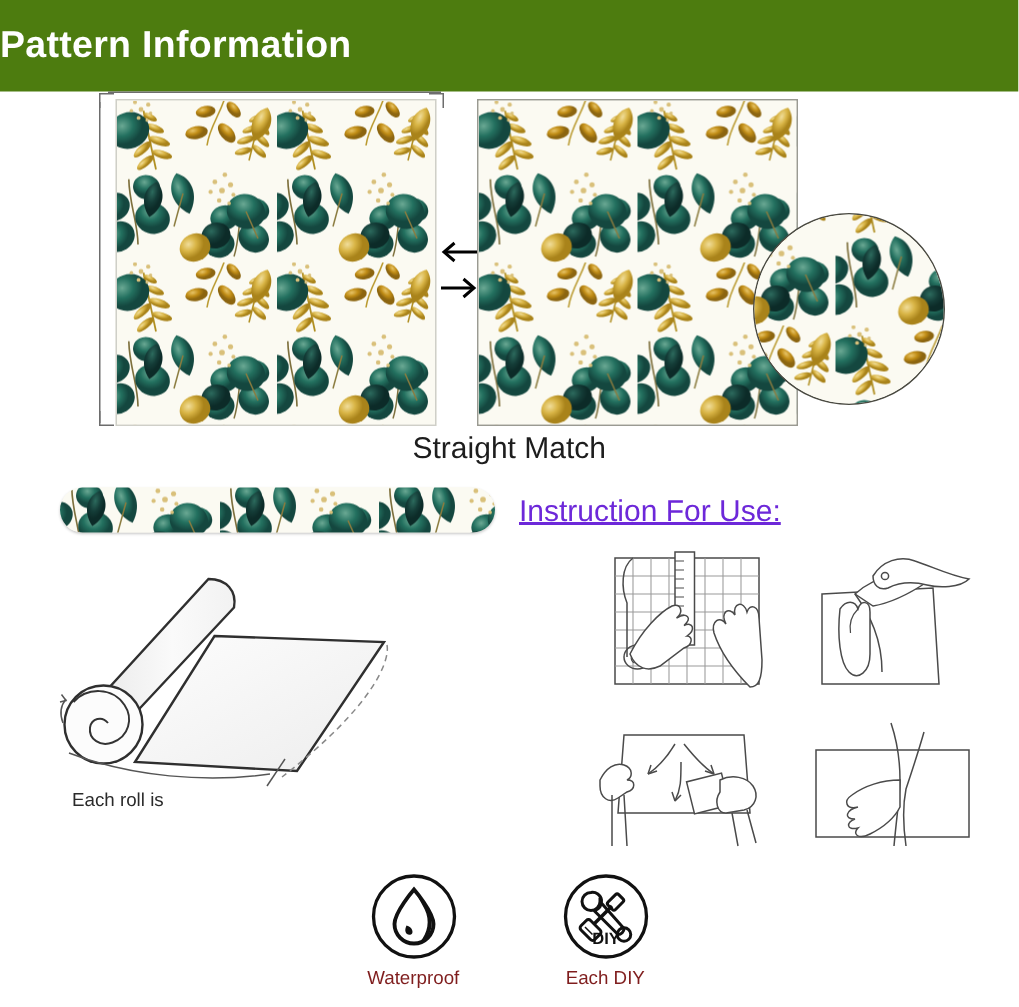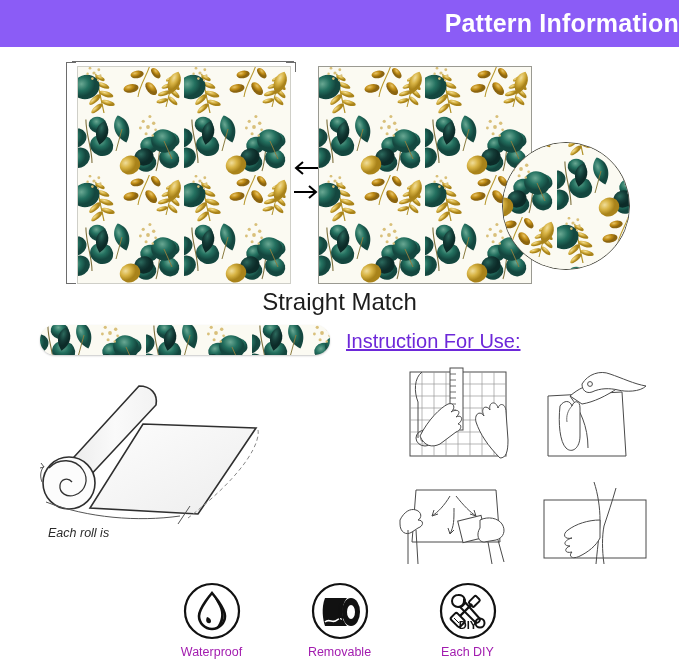--- a/index.html
+++ b/index.html
@@ -1,21 +1,21 @@
 <!DOCTYPE html>
 <html><head>
 <meta charset="utf-8">
 <style>
   html,body{margin:0;padding:0;background:#fff;}
   body{width:679px;height:671px;position:relative;overflow:hidden;
        font-family:"Liberation Sans","DejaVu Sans",sans-serif;color:#1a1a1a;}
 
   
-  .header{position:absolute;left:0;top:0;width:679px;height:47px;background:#8b5cf6;
-          display:flex;align-items:center;justify-content:flex-end;}
+  .header{position:absolute;left:0;top:0;width:679px;height:61px;background:#4d7c0f;
+          display:flex;align-items:center;justify-content:flex-start;}
   .header-title{color:#fff;font-size:25px;font-weight:bold;letter-spacing:.2px;}
 
   
   .swatch{position:absolute;overflow:hidden;background:#fbfaf2;}
   .swatch-left{left:77px;top:66px;width:212px;height:216px;border:1px solid #cfcfc8;}
   .swatch-right{left:318px;top:66px;width:212px;height:216px;border:1px solid #9a9a92;}
   .pat{position:absolute;left:0;top:0;width:100%;height:100%;}
 
   
   .brk{position:absolute;border-color:#6d6d6d;border-style:solid;border-width:0;}
@@ -27,45 +27,45 @@
 
   
   .arrows{position:absolute;left:292px;top:152px;width:28px;height:56px;}
 
   
   .mag{position:absolute;left:502px;top:142px;width:126px;height:126px;border-radius:50%;
        overflow:hidden;border:1px solid #4a4a42;background:#fbfaf2;}
   .mag .pat{width:252px;height:252px;left:-52px;top:-34px;}
 
   .match-label{position:absolute;left:0;top:288px;width:679px;text-align:center;
-               font-size:24px;color:#1d1d1d;}
+               font-size:20px;color:#1d1d1d;}
 
   
   .strip{position:absolute;left:40px;top:325px;width:290px;height:30px;border-radius:15px;
          overflow:hidden;background:#fbfaf2;box-shadow:0 1px 2px rgba(0,0,0,.22);}
   .strip .pat{width:290px;height:150px;top:-52px;}
 
   
   .roll{position:absolute;left:28px;top:378px;width:300px;height:160px;}
   .roll-cap{position:absolute;left:48px;top:525px;width:230px;font-size:12.5px;
             line-height:17px;color:#2b2b2b;}
-  .roll-cap div{white-space:nowrap;font-style:italic;}
+  .roll-cap div{white-space:nowrap;}
 
   
   .instr-title{position:absolute;left:346px;top:330px;font-size:20px;color:#6d28d9;text-decoration:underline;}
   .panels{position:absolute;left:388px;top:362px;width:284px;height:216px;
           display:grid;grid-template-columns:142px 142px;grid-template-rows:106px 106px;}
   .panel{width:142px;height:106px;}
 
   
   .badges{position:absolute;left:0;top:582px;width:679px;height:88px;
           display:flex;justify-content:center;align-items:flex-start;gap:36px;}
   .badge{width:92px;display:flex;flex-direction:column;align-items:center;}
   .badge-ico{width:58px;height:58px;}
-  .badge-lbl{margin-top:5px;font-size:12.5px;color:#a21caf;text-align:center;white-space:nowrap;}
+  .badge-lbl{margin-top:5px;font-size:12.5px;color:#7f1d1d;text-align:center;white-space:nowrap;}
 </style>
 </head>
 <body>
 
 <svg width="0" height="0" style="position:absolute" aria-hidden="true">
   <defs>
     <radialGradient id="gTeal" cx="38%" cy="32%">
       <stop offset="0%" stop-color="#6aa893"></stop>
         <stop offset="55%" stop-color="#23705f"></stop>
       <stop offset="100%" stop-color="#14473f"></stop>
@@ -334,34 +334,20 @@
     <svg class="badge-ico" viewBox="0 0 58 58">
       <circle cx="29" cy="29" r="27" fill="none" stroke="#111" stroke-width="2.2"></circle>
       <path d="M29,11 C29,11 16,26 16,34 A13,13 0 0 0 42,34 C42,26 29,11 29,11 Z" fill="none" stroke="#111" stroke-width="2.6"></path>
       <path d="M29,11 C29,11 36,19 39,26 C43,34 40,44 33,46 C38,40 40,32 36,24 Z" fill="#111"></path>
       <path d="M24,35 C22,39 24,42 27,41 C29,40 28,36 24,35 Z" fill="#111"></path>
     </svg>
     <div class="badge-lbl">Waterproof</div>
   </div>
 
 
-  <div class="badge">
-    <svg class="badge-ico" viewBox="0 0 58 58">
-      <circle cx="29" cy="29" r="27" fill="none" stroke="#111" stroke-width="2.2"></circle>
-      <path d="M14,16 L36,16 C30,22 30,38 36,44 L14,44 C12,38 10,26 14,16 Z" fill="#111"></path>
-      <path d="M14,40 C18,36 22,42 26,38 C30,34 33,40 36,38" fill="none" stroke="#fff" stroke-width="1.6"></path>
-      <ellipse cx="40" cy="30" rx="9" ry="14" fill="#111"></ellipse>
-      <ellipse cx="40" cy="30" rx="4" ry="7" fill="#fff"></ellipse>
-      <g fill="none" stroke="#111" stroke-width="1.3">
-        <path d="M33,18 C30,24 30,36 33,42"></path>
-        <path d="M30,19 C27,25 27,35 30,41"></path>
-      </g>
-    </svg>
-    <div class="badge-lbl">Removable</div>
-  </div>
 
 
   <div class="badge">
     <svg class="badge-ico" viewBox="0 0 58 58">
       <circle cx="29" cy="29" r="27" fill="none" stroke="#111" stroke-width="2.2"></circle>
 
       <g stroke="#111" stroke-width="2" fill="none">
         <path d="M19,13 A6,6 0 1 0 25,19 L41,37 A4,4 0 0 1 37,41 L21,25 A6,6 0 0 0 19,13 Z"></path>
         <circle cx="41" cy="41" r="4.5"></circle>
       </g>

